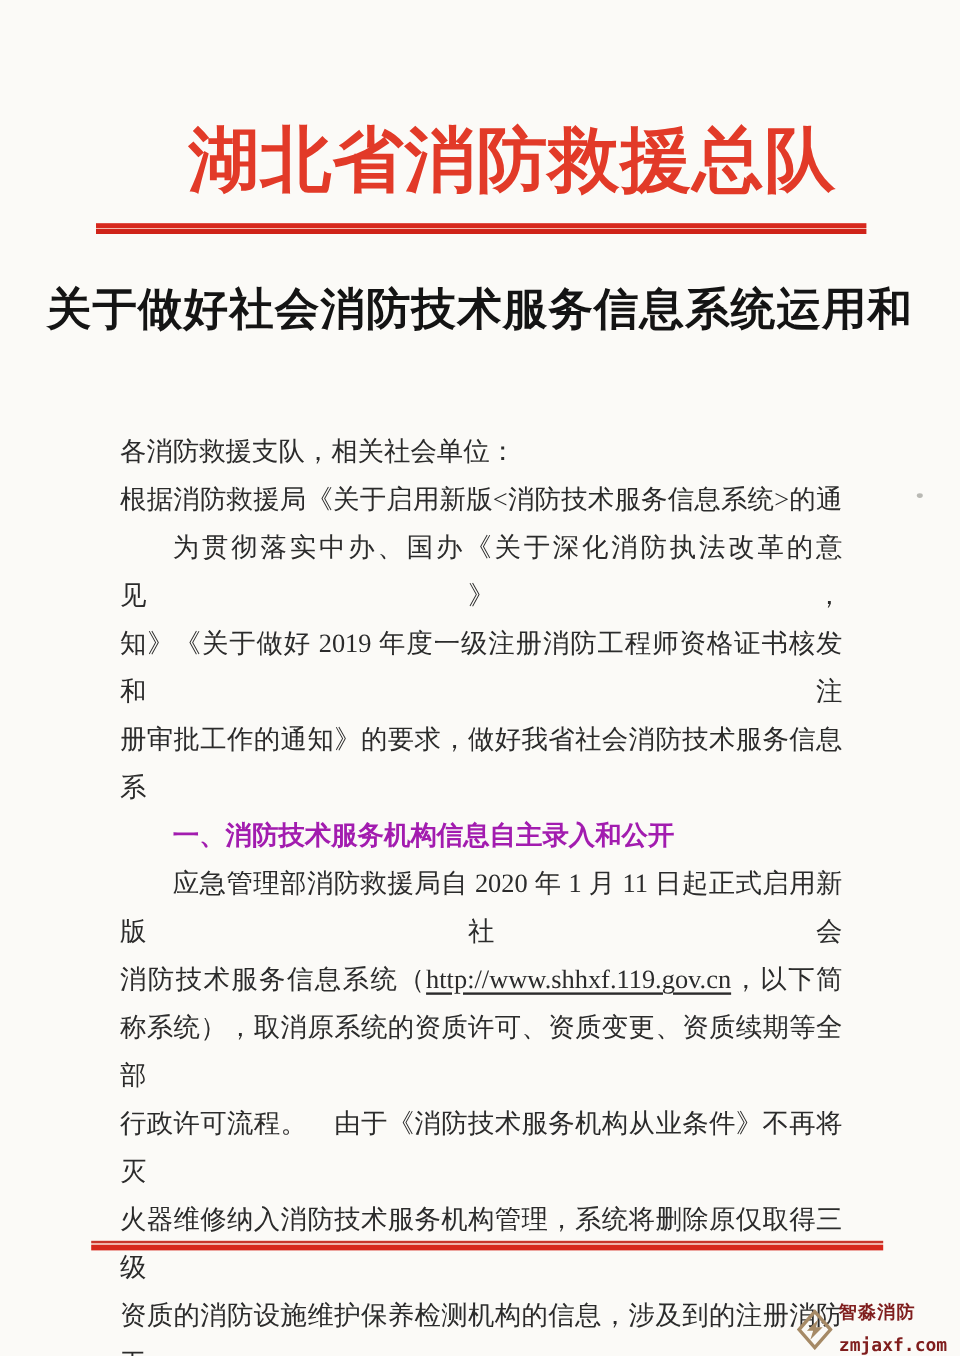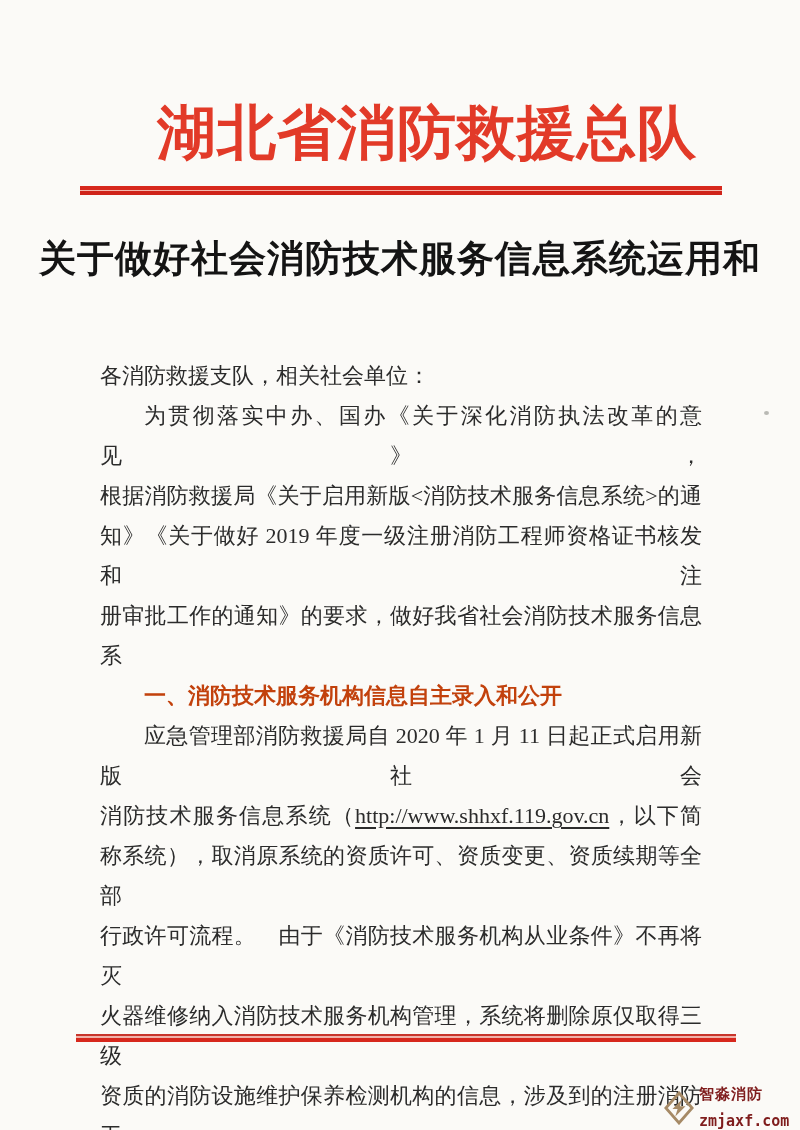--- a/index.html
+++ b/index.html
@@ -61,21 +61,21 @@
     line-height: 40px;
     color: #2b2b2b;
   }
   .line { text-align: justify; }
   .line.j { text-align-last: justify; }
   .line.ind { text-indent: 2em; }
   .line.hd {
     font-family: "Liberation Sans", "DejaVu Sans", sans-serif;
     font-weight: 700;
     font-size: 22px;
-    color: #c2410c;
+    color: #a21caf;
   }
   .url { text-decoration: underline; text-underline-offset: 4px; }
   
   .logo {
     position: absolute;
     top: 1086px; left: 664px;
     display: flex; align-items: center; gap: 5px;
     color: #7f1d1d;
   }
   .logo-text { line-height: 1; }
@@ -100,22 +100,22 @@
 
   <div class="letterhead">湖北省消防救援总队</div>
   <div class="rule rule-top"></div>
 
   <div class="doc-title">
     <div>关于做好社会消防技术服务信息系统运用和</div>
   </div>
 
   <div class="doc-body">
     <div class="line">各消防救援支队，相关社会单位：</div>
+    <div class="line j">根据消防救援局《关于启用新版&lt;消防技术服务信息系统&gt;的通</div>
     <div class="line j ind">为贯彻落实中办、国办《关于深化消防执法改革的意见》，</div>
-    <div class="line j">根据消防救援局《关于启用新版&lt;消防技术服务信息系统&gt;的通</div>
     <div class="line j">知》《关于做好 2019 年度一级注册消防工程师资格证书核发和注</div>
     <div class="line j">册审批工作的通知》的要求，做好我省社会消防技术服务信息系</div>
     <div class="line hd ind">一、消防技术服务机构信息自主录入和公开</div>
     <div class="line j ind">应急管理部消防救援局自 2020 年 1 月 11 日起正式启用新版社会</div>
     <div class="line j"><span>消防技术服务信息系统（</span><span class="url">http://www.shhxf.119.gov.cn</span><span>，以下简</span></div>
     <div class="line j">称系统），取消原系统的资质许可、资质变更、资质续期等全部</div>
     <div class="line j">行政许可流程。　由于《消防技术服务机构从业条件》不再将灭</div>
     <div class="line j">火器维修纳入消防技术服务机构管理，系统将删除原仅取得三级</div>
     <div class="line j">资质的消防设施维护保养检测机构的信息，涉及到的注册消防工</div>
 

